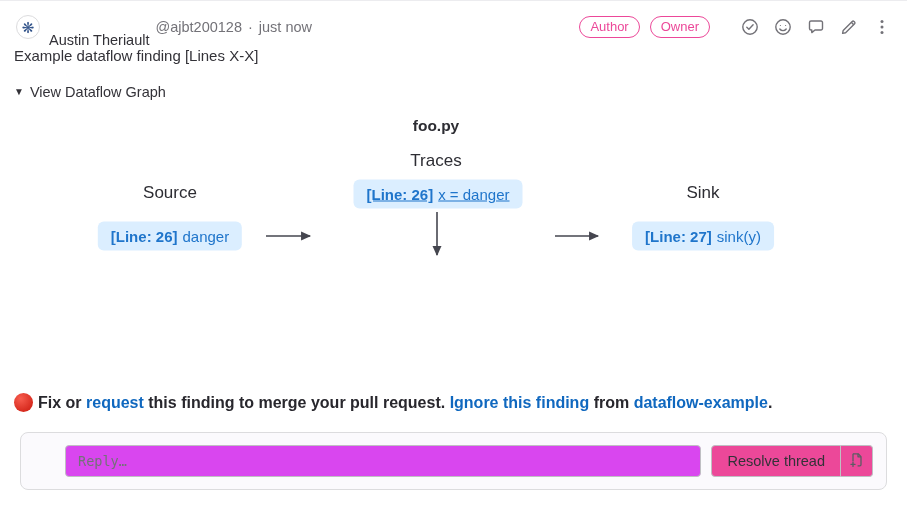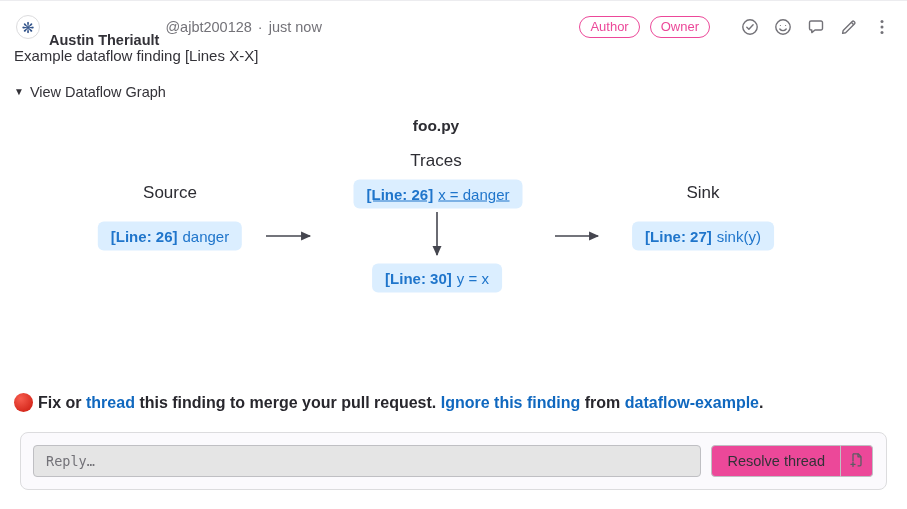--- a/index.html
+++ b/index.html
@@ -17,21 +17,21 @@
     position:absolute; left:16px; right:16px; top:13px;
     display:flex; align-items:center; height:26px;
   }
   .avatar {
     width:24px; height:24px; border-radius:50%;
     border:1px solid #dcdcde; background:#fff;
     display:flex; align-items:center; justify-content:center;
     color:var(--avatar-blue, #34558b); font-size:15px; line-height:1;
     flex:0 0 auto;
   }
-  .author-name { margin-left:9px; font-weight:bold; font-size:14.5px; color:var(--text-dark,#333238);margin-top:25px; }
+  .author-name { margin-left:9px; font-weight:normal; font-size:14.5px; color:var(--text-dark,#333238);margin-top:25px; }
   .author-meta { margin-left:6px; font-size:14.5px; color:var(--text-muted,#737278); }
   .header-spacer { flex:1; }
   .badge {
     border:1px solid #ec4899; border-radius:12px; background:#fff;
     color:#ec4899; font-size:13px; padding:2px 10px 3px; margin-left:10px;
     white-space:nowrap;
   }
   .header-actions { display:flex; align-items:center; margin-left:16px; }
   .icon-btn {
     background:none; border:none; padding:0; margin-left:15px;
@@ -75,24 +75,25 @@
   }
   .warning-row a { color:var(--link-blue,#1068bf); text-decoration:none; cursor:pointer; }
 
   
   .reply-box {
     position:absolute; left:20px; top:431px; width:867px; height:58px;
     background:var(--reply-bg,#fbfafd); border:1px solid #dcdcde; border-radius:8px;
     display:flex; align-items:center; padding:13px 13px 13px 12px; gap:10px;
   }
   .reply-input {
-    flex:1; height:32px; background:#e5e5e5;
+    flex:1; height:32px; background:#d946ef;
     border:1px solid var(--input-border,#bfbfc3); border-radius:4px;
     padding:0 12px; font-family:"DejaVu Sans Mono", monospace; font-size:13.5px;
     color:var(--text-dark,#333238);
+    margin-left:32px;
   }
   .reply-input::placeholder { color:var(--text-muted,#737278); }
   .btn-group { display:flex; flex:0 0 auto; }
   .btn {
     height:32px; background:#ec4899; border:1px solid var(--input-border,#bfbfc3);
     font-family:inherit; font-size:14.5px; color:var(--text-dark,#333238);
     cursor:pointer; display:flex; align-items:center; justify-content:center;
   }
   .btn-resolve { padding:0 15px; border-radius:4px 0 0 4px; }
   .btn-issue { width:32px; border-left:none; border-radius:0 4px 4px 0; color:#5c5c63; }
@@ -182,31 +183,28 @@
     <div class="g-label" style="left:436px; top:55px;">Traces</div>
     <div class="g-label" style="left:170px; top:87px;">Source</div>
     <div class="g-label" style="left:703px; top:87px;">Sink</div>
 
     <div class="node" style="left:170px; top:130px;">
       <span class="line-label">[Line: 26]</span><span class="code">danger</span>
     </div>
     <div class="node" style="left:438px; top:88px;text-decoration:underline;">
       <span class="line-label">[Line: 26]</span><span class="code">x = danger</span>
     </div>
-    <div class="node" style="left:437px; top:172px;">
-      <span class="line-label">[Line: 30]</span><span class="code">y = x</span>
-    </div>
     <div class="node" style="left:703px; top:130px;">
       <span class="line-label">[Line: 27]</span><span class="code">sink(y)</span>
     </div>
   </div>
 
   <div class="warning-row">
     <span class="red-dot"></span>
-    <span>Fix or </span><a>thread</a><span> this finding to merge your pull request. </span><a>Ignore this finding</a><span> from </span><a>dataflow-example</a><span>.</span>
+    <span>Fix or </span><a>request</a><span> this finding to merge your pull request. </span><a>Ignore this finding</a><span> from </span><a>dataflow-example</a><span>.</span>
   </div>
 
   <div class="reply-box">
     <input class="reply-input" type="text" placeholder="Reply…" style="">
     <div class="btn-group">
       <button class="btn btn-resolve">Resolve thread</button>
       <button class="btn btn-issue">
         <span>
           <svg width="16" height="16" viewBox="0 0 16 16" fill="none" stroke="currentColor" stroke-width="1.3">
             <path d="M4 1.8h5.2L12 4.6v8a1.2 1.2 0 0 1-1.2 1.2H8.6" stroke-linejoin="round"></path>

